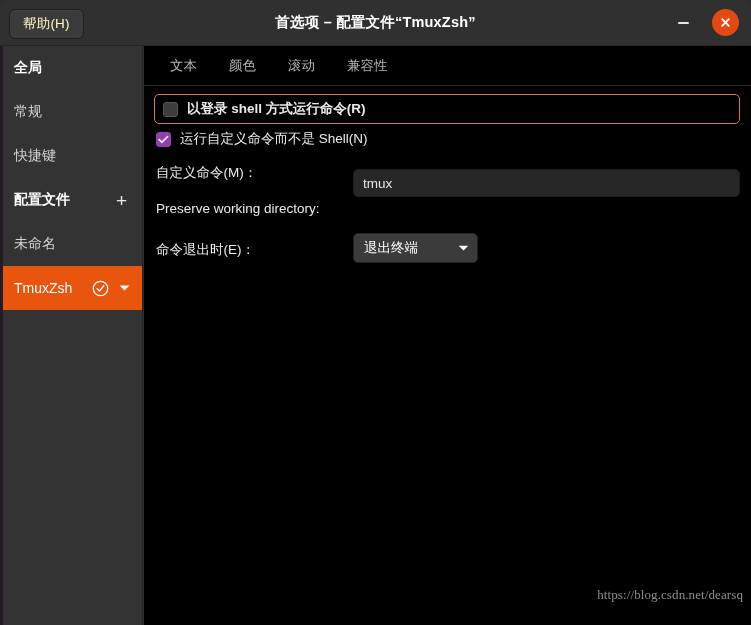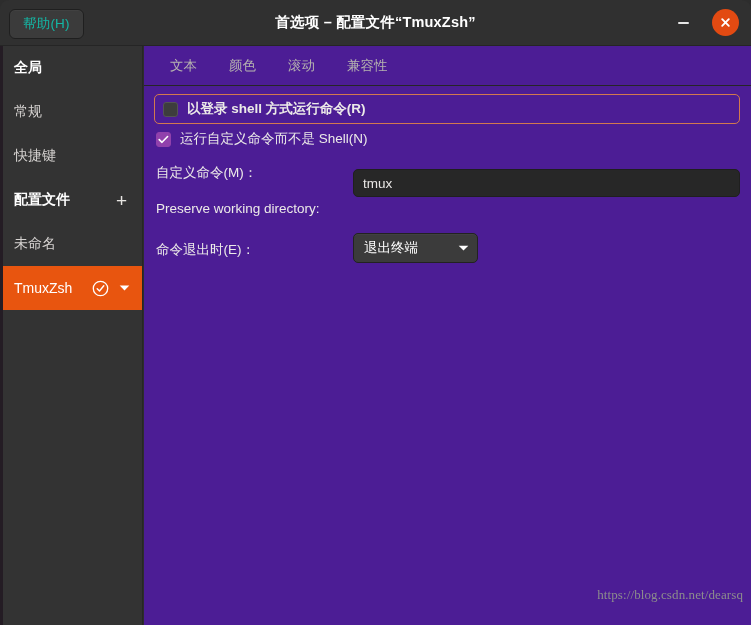--- a/index.html
+++ b/index.html
@@ -39,21 +39,21 @@
     position: absolute;
     left: 9px;
     top: 9px;
     height: 28px;
     padding: 0 13px;
     display: flex;
     align-items: center;
     background: #3b3b3b;
     border: 1px solid #1f1f1f;
     border-radius: 6px;
-    color: #14b8a6;
+    color: #fef9c3;
     font-size: 13.5px;
     letter-spacing: .2px;
     cursor: pointer;
     box-shadow: 0 1px 0 rgba(255,255,255,0.03) inset;
   }
   #title-text {
     position: absolute;
     left: 0; right: 0;
     top: 13px;
     text-align: center;
@@ -161,21 +161,21 @@
   }
   .check-circle, .caret-down { display: block; cursor: pointer; }
 
   
   #content {
     position: absolute;
     left: 144px;
     top: 0;
     width: 607px;
     height: 579px;
-    background: #4c1d95;
+    background: #000000;
     box-sizing: border-box;
   }
   #tabbar {
     position: absolute;
     left: 0; top: 0;
     width: 607px;
     height: 40px;
     box-sizing: border-box;
     border-bottom: 1px solid #262626;
     display: flex;

